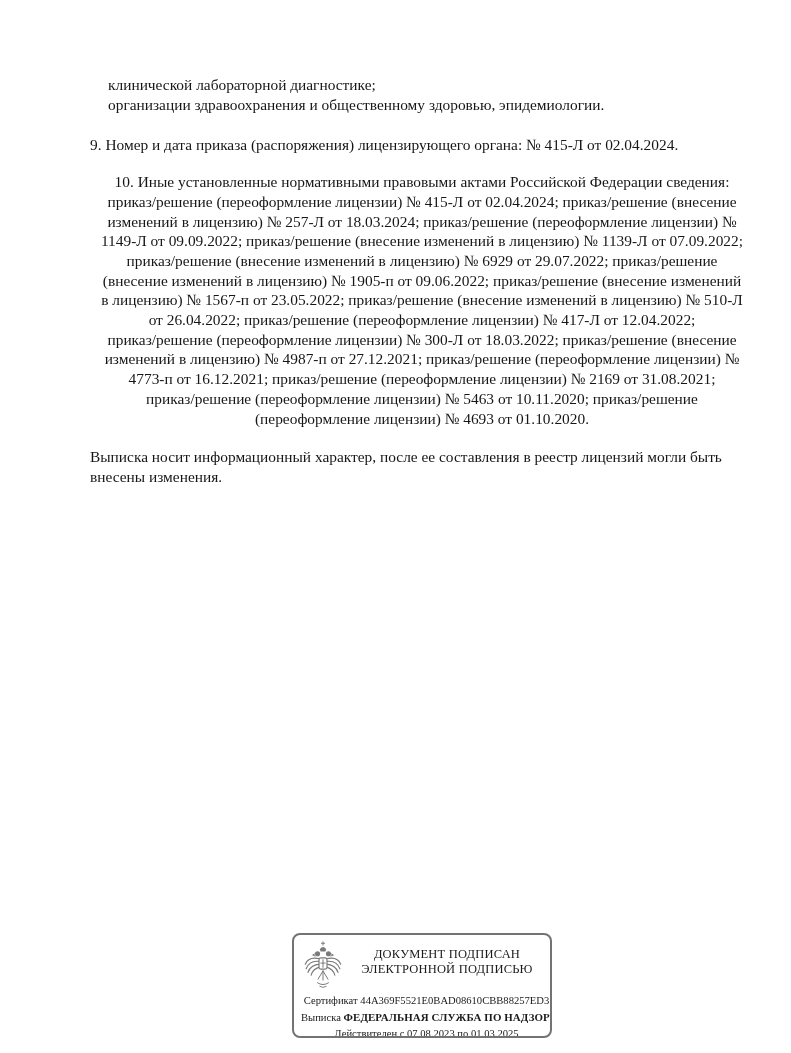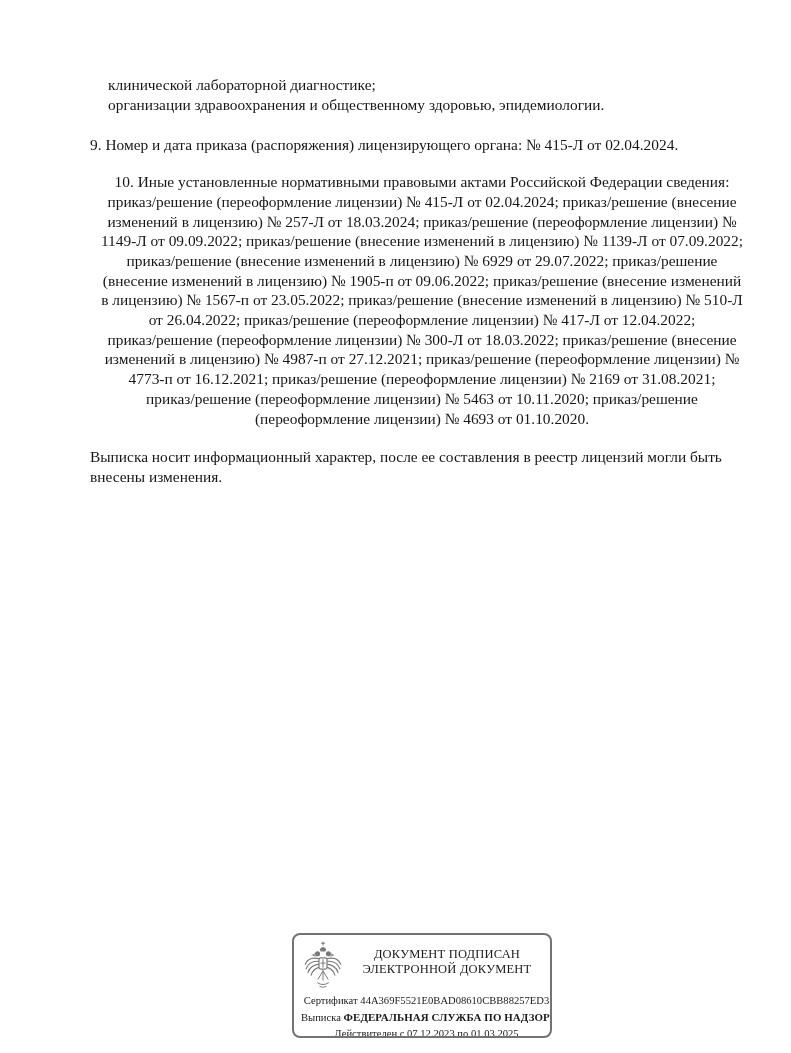--- a/index.html
+++ b/index.html
@@ -129,28 +129,28 @@
 
           <path d="M22 33.5 l-5.5 9 M22 33.5 v10 M22 33.5 l5.5 9" stroke-width="1.1"></path>
           <path d="M16 46.5 q6 4 12 0" stroke-width="1.1"></path>
           <path d="M18.5 50.5 q3.5 2.2 7 0" stroke-width="1"></path>
         </g>
       </svg>
     </span>
 
     <div class="stamp-title">
       <div>ДОКУМЕНТ ПОДПИСАН</div>
-      <div>ЭЛЕКТРОННОЙ ДОКУМЕНТ</div>
+      <div>ЭЛЕКТРОННОЙ ПОДПИСЬЮ</div>
     </div>
 
     <div class="stamp-meta">
       <div class="meta-line">
         <span>Сертификат</span>
         <span>44A369F5521E0BAD08610CBB88257ED3</span>
       </div>
       <div class="meta-line">
         <span>Выписка</span>
         <span class="owner-value">ФЕДЕРАЛЬНАЯ СЛУЖБА ПО НАДЗОРУ В СФ</span>
       </div>
-      <div class="meta-line">Действителен с 07.12.2023 по 01.03.2025</div>
+      <div class="meta-line">Действителен с 07.08.2023 по 01.03.2025</div>
     </div>
   </div>
 </div>
 
 </body></html>

